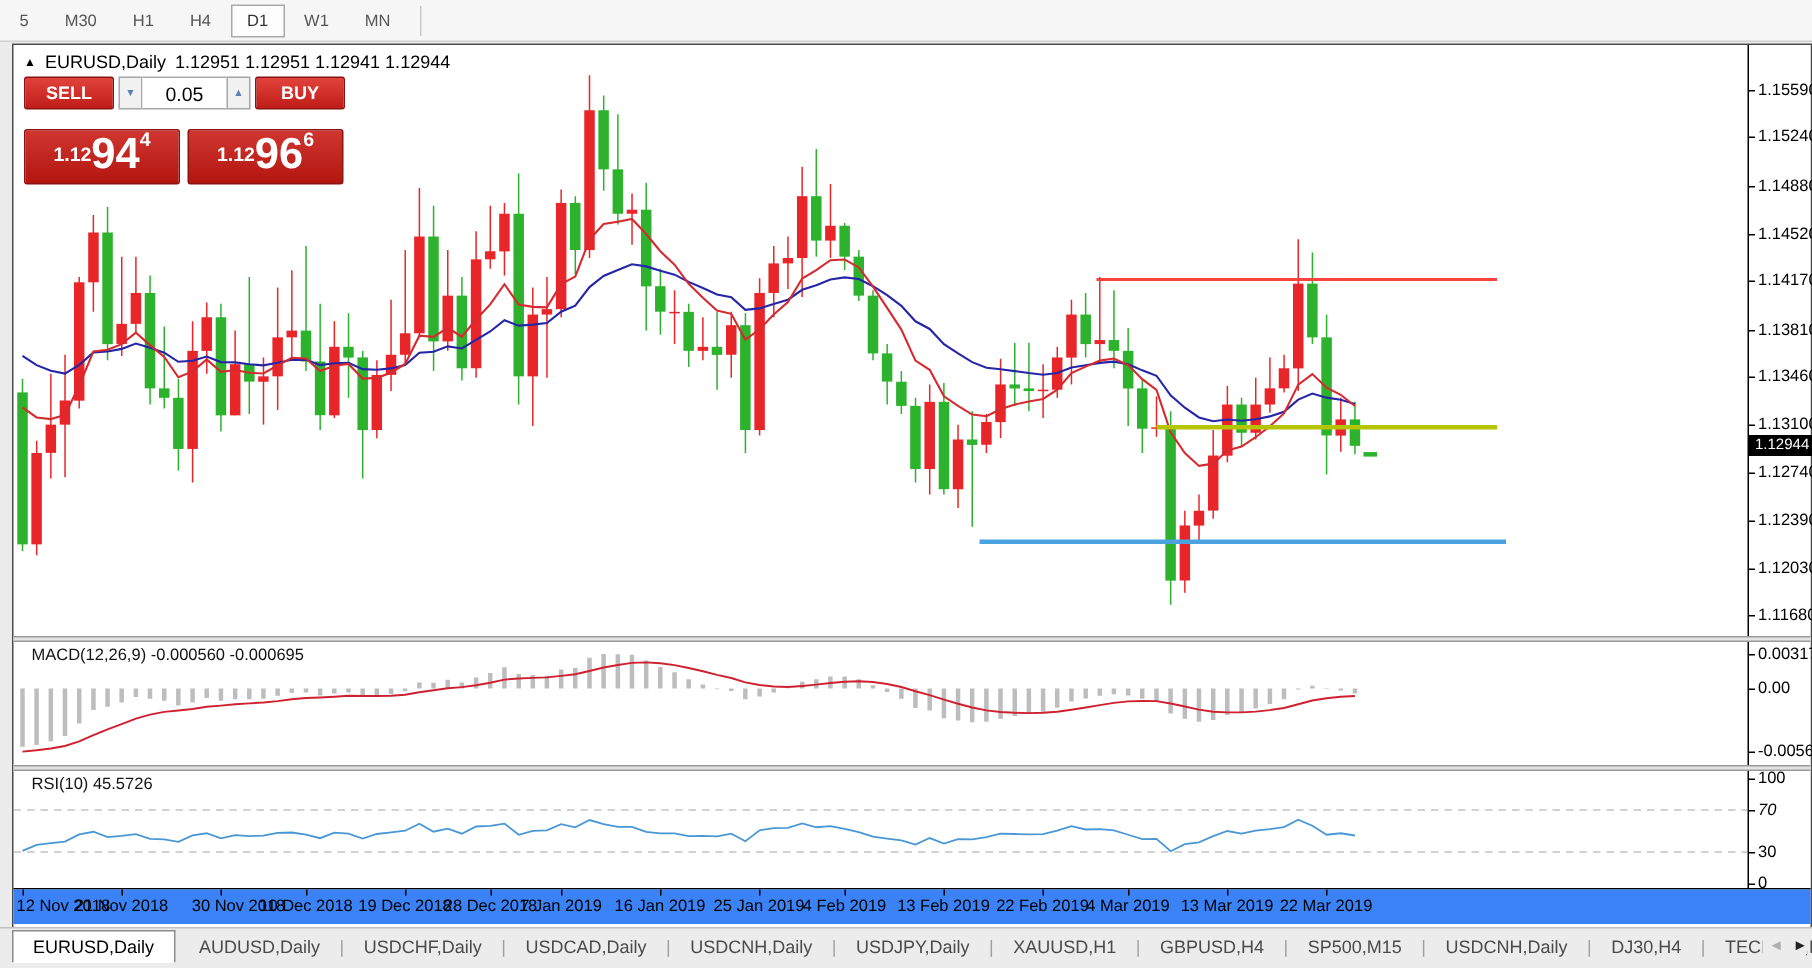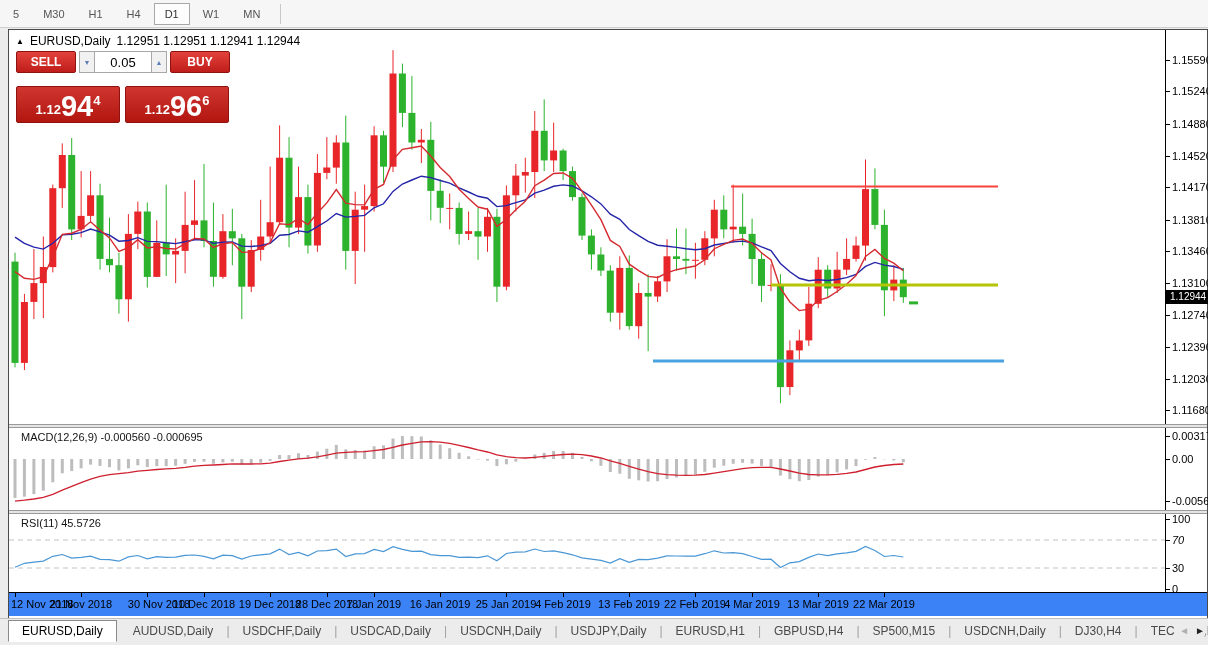--- a/index.html
+++ b/index.html
@@ -40,21 +40,21 @@
   .trade-btn{width:60px;height:22px;box-sizing:border-box;border:1px solid #8e1310;border-radius:2px;
              background:linear-gradient(#e2423c,#bf1d19);color:#fff;font-size:12px;font-weight:bold;
              display:flex;align-items:center;justify-content:center;cursor:default;}
   .spin{display:flex;height:22px;margin:0 3px;}
   .spin-btn{width:16px;height:22px;box-sizing:border-box;border:1px solid #a8a8a8;background:#f1f1f1;
             color:#5a7fb5;font-size:7px;display:flex;align-items:center;justify-content:center;}
   .spin-input{width:56px;height:22px;box-sizing:border-box;border:1px solid #a8a8a8;border-left:none;border-right:none;
               text-align:center;font-size:13px;font-family:"Liberation Sans",sans-serif;color:#000;padding:0;background:#fff;}
   .tp-row2{display:flex;gap:5px;margin-top:3px;}
   .price-box{width:104px;height:37px;box-sizing:border-box;background:linear-gradient(#d03530,#b2160f);
-             border:1px solid #8e1310;border-radius:2px;color:#fff;display:flex;align-items:flex-end;
+             border:1px solid #8e1310;border-radius:2px;color:#fff;display:flex;align-items:center;
              justify-content:center;padding-bottom:3px;}
   .pb-small{font-size:13px;font-weight:bold;margin-bottom:2px;}
   .pb-big{font-size:29px;font-weight:bold;line-height:26px;}
   .pb-sup{font-size:13px;font-weight:bold;transform:translateY(-11px);}
   
   .tabbar{position:absolute;left:0;top:618px;width:1208px;height:24px;background:#ececec;
           border-top:1px solid #c0c0c0;display:flex;align-items:center;padding-left:8px;box-sizing:border-box;}
   .tab{font-size:12px;color:#4a4a4a;padding:3px 13px;white-space:nowrap;cursor:default;}
   .tab.active{background:#fff;border:1px solid #8a8a8a;border-bottom:1px solid #fff;color:#000;margin-right:3px;}
   .tab-sep{color:#a0a0a0;font-size:12px;}
@@ -415,21 +415,21 @@
             <line x1="884.8" y1="31.0" x2="884.8" y2="32.4" stroke="#bdbdbd" stroke-width="3"></line>
             <line x1="894.3" y1="31.0" x2="894.3" y2="34.3" stroke="#bdbdbd" stroke-width="3"></line>
             <polyline points="6.0,73.1 15.4,72.2 24.9,71.0 34.3,69.3 43.8,66.3 53.3,62.1 62.7,58.3 72.1,54.7 81.6,51.1 91.0,48.4 100.5,46.6 109.9,45.7 119.4,44.7 128.8,43.2 138.3,42.4 147.8,41.5 157.2,40.9 166.6,40.3 176.1,39.4 185.5,38.2 195.0,37.3 204.4,37.0 213.9,36.5 223.3,35.9 232.8,36.0 242.2,36.0 251.7,35.8 261.1,35.2 270.6,33.5 280.0,32.2 289.5,30.8 298.9,30.1 308.4,28.8 317.8,27.2 327.3,25.1 336.8,24.3 346.2,23.9 355.6,23.6 365.1,22.6 374.5,21.5 384.0,19.3 393.4,17.0 402.9,15.3 412.3,13.9 421.8,13.6 431.2,14.2 440.7,15.4 450.1,17.3 459.6,19.5 469.0,21.9 478.5,24.0 487.9,26.9 497.4,28.7 506.8,29.7 516.3,30.0 525.8,29.3 535.2,28.4 544.6,27.3 554.1,26.5 563.5,26.2 573.0,26.7 582.4,28.0 591.9,30.0 601.3,32.8 610.8,35.4 620.3,38.4 629.7,41.2 639.1,43.7 648.6,45.6 658.0,46.7 667.5,47.2 676.9,47.4 686.4,47.2 695.8,46.5 705.3,45.2 714.8,43.7 724.2,42.1 733.6,40.6 743.1,39.6 752.5,39.3 762.0,39.4 771.4,41.0 780.9,43.0 790.3,45.1 799.8,46.5 809.2,46.9 818.7,46.9 828.1,46.4 837.6,45.4 847.0,44.0 856.5,41.5 865.9,39.0 875.4,37.5 884.8,36.5 894.3,36.0" fill="none" stroke="#cf2030" stroke-width="1.3"></polyline>
           </svg>
         </div>
     </div>
 
     <div class="pane-sep" id="sep2"></div>
 
     <div class="pane" id="rsi-pane">
-      <div class="pane-label">RSI(11) 45.5726</div>
+      <div class="pane-label">RSI(10) 45.5726</div>
       <div id="rsi-svg">
           <svg width="1156" height="78" viewBox="0 0 1156 78">
             <line x1="0" y1="26" x2="1156" y2="26" stroke="#c3c3c3" stroke-width="1" stroke-dasharray="5,4"></line>
             <line x1="0" y1="54" x2="1156" y2="54" stroke="#c3c3c3" stroke-width="1" stroke-dasharray="5,4"></line>
             <polyline points="6.0,53.3 15.4,49.3 24.9,48.1 34.3,47.1 43.8,42.3 53.3,40.5 62.7,44.1 72.1,43.3 81.6,42.1 91.0,45.3 100.5,45.6 109.9,47.2 119.4,42.9 128.8,41.5 138.3,44.9 147.8,42.7 157.2,43.4 166.6,43.1 176.1,41.3 185.5,41.0 195.0,42.4 204.4,44.8 213.9,41.1 223.3,41.7 232.8,45.0 242.2,42.0 251.7,40.9 261.1,39.8 270.6,35.1 280.0,40.5 289.5,38.4 298.9,41.8 308.4,37.0 317.8,36.6 327.3,35.1 336.8,42.5 346.2,39.9 355.6,39.6 365.1,35.4 374.5,37.6 384.0,32.7 393.4,35.4 402.9,37.3 412.3,37.2 421.8,40.6 431.2,41.6 440.7,41.6 450.1,43.4 459.6,43.2 469.0,43.6 478.5,41.8 487.9,46.8 497.4,39.5 506.8,38.1 516.3,37.9 525.8,35.0 535.2,37.5 544.6,36.8 554.1,38.6 563.5,40.8 573.0,43.8 582.4,45.1 591.9,46.3 601.3,49.1 610.8,44.7 620.3,48.4 629.7,45.4 639.1,45.6 648.6,44.1 658.0,41.8 667.5,42.0 676.9,42.2 686.4,42.1 695.8,39.7 705.3,36.8 714.8,39.0 724.2,38.7 733.6,39.6 743.1,42.5 752.5,45.4 762.0,45.2 771.4,53.5 780.9,48.8 790.3,47.6 799.8,43.4 809.2,40.0 818.7,41.7 828.1,39.8 837.6,38.8 847.0,37.4 856.5,32.5 865.9,36.5 875.4,42.5 884.8,41.5 894.3,43.0" fill="none" stroke="#4a97d5" stroke-width="1.2"></polyline>
           </svg>
         </div>
     </div>
 
     <div class="axis-divider"></div>
@@ -514,21 +514,21 @@
       <div class="tab">AUDUSD,Daily</div>
       <span class="tab-sep">|</span>
       <div class="tab">USDCHF,Daily</div>
       <span class="tab-sep">|</span>
       <div class="tab">USDCAD,Daily</div>
       <span class="tab-sep">|</span>
       <div class="tab">USDCNH,Daily</div>
       <span class="tab-sep">|</span>
       <div class="tab">USDJPY,Daily</div>
       <span class="tab-sep">|</span>
-      <div class="tab">EURUSD,H1</div>
+      <div class="tab">XAUUSD,H1</div>
       <span class="tab-sep">|</span>
       <div class="tab">GBPUSD,H4</div>
       <span class="tab-sep">|</span>
       <div class="tab">SP500,M15</div>
       <span class="tab-sep">|</span>
       <div class="tab">USDCNH,Daily</div>
       <span class="tab-sep">|</span>
       <div class="tab">DJ30,H4</div>
       <span class="tab-sep">|</span>
       <div class="tab">TECH100,H1</div>

